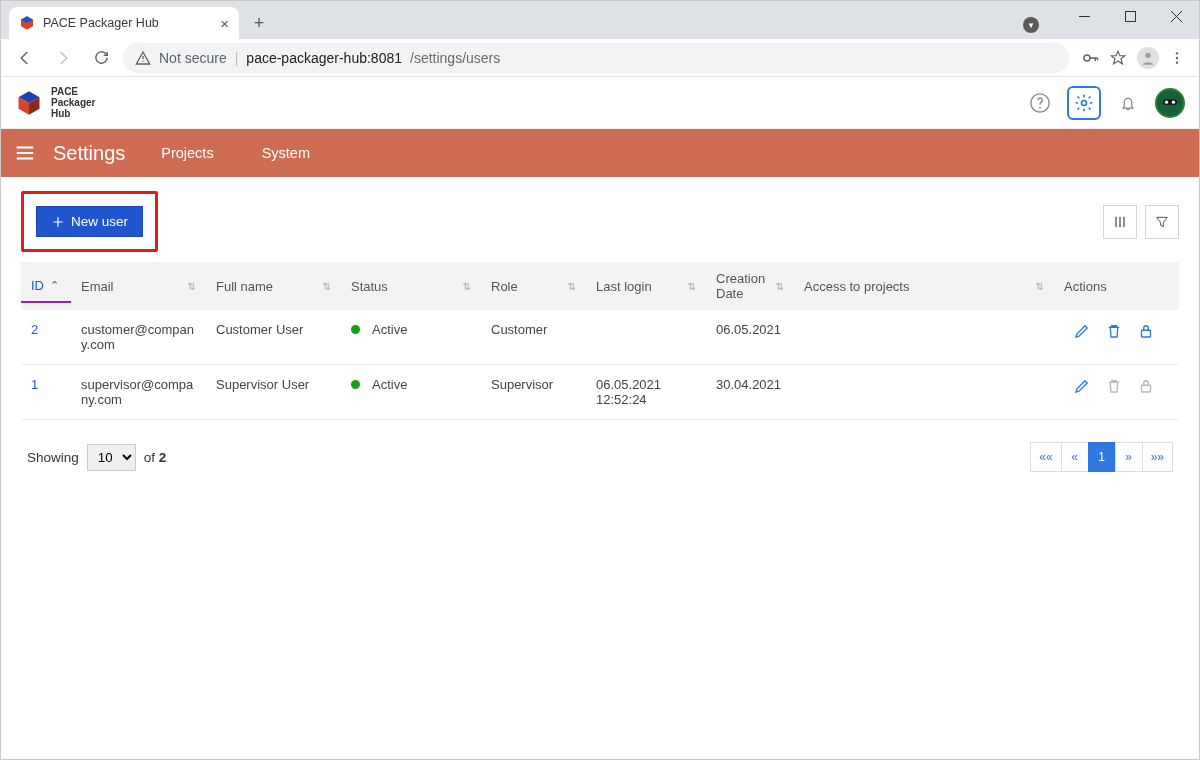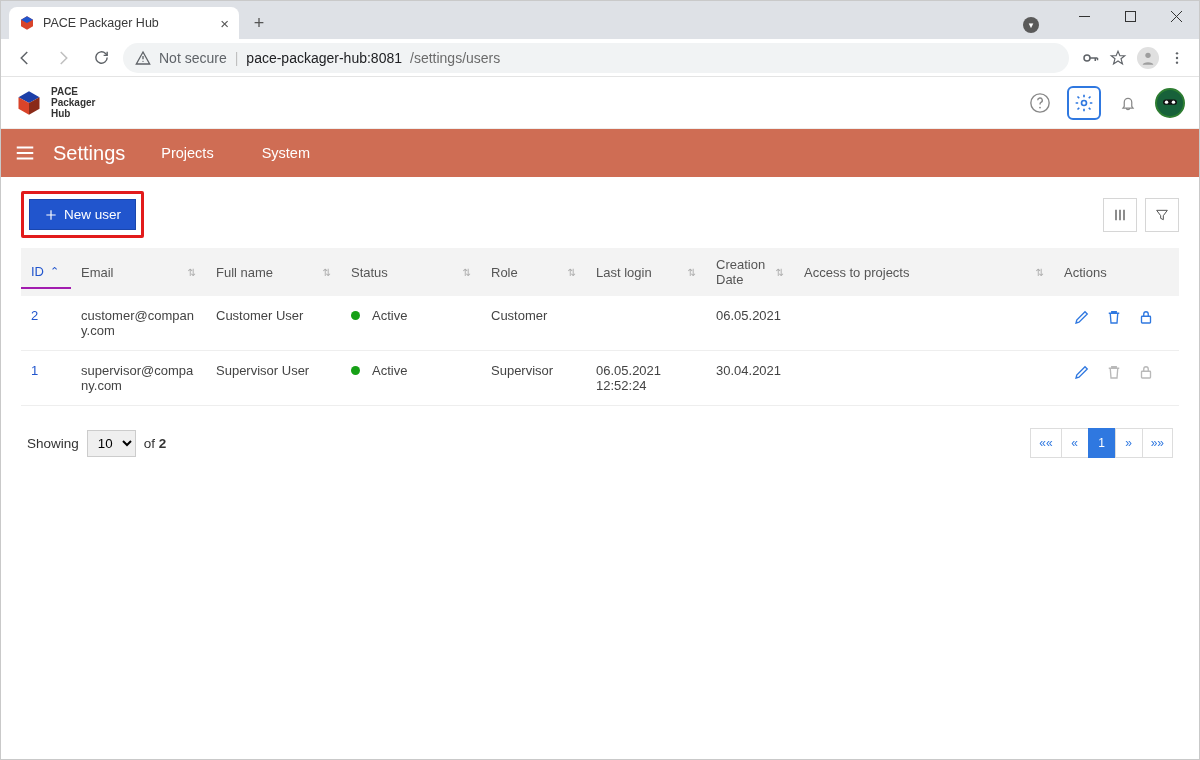--- a/index.html
+++ b/index.html
@@ -43,21 +43,21 @@
   
   .orange-nav{ height:48px; background:#cf6d54; display:flex; align-items:stretch; color:#fff;}
   .hamburger{ width:48px; display:flex; align-items:center; justify-content:center;}
   .nav-title{ display:flex; align-items:center; padding:0 12px 0 4px; font-size:20px; font-weight:400;}
   .nav-tab{ padding:0 24px; display:flex; align-items:center; font-size:14.5px; cursor:pointer;}
   .nav-tab.active{ background:#fff; color:#333;}
   .close-settings{ margin-left:auto; display:flex; align-items:center; gap:8px; padding:0 18px; font-size:14px; cursor:pointer;}
 
   
   .toolbar{ padding: 14px 20px 10px 20px; display:flex; align-items:center;}
-  .new-user-wrap{ border:3px solid #e21b1b; padding:5px; border-radius:2px;}
+  .new-user-wrap{ border:3px solid #e21b1b; padding:12px; border-radius:2px;}
   .btn-primary{ background:#2155cd; border:1px solid #1a46ad; color:#fff; padding:7px 14px; display:flex; align-items:center; gap:6px; font-size:13.5px; cursor:pointer;}
   .toolbar-right{ margin-left:auto; display:flex; gap:8px;}
   .sq-btn{ width:34px; height:34px; border:1px solid #d6d6d6; display:flex; align-items:center; justify-content:center; color:#555; background:#fff; cursor:pointer;}
 
   
   .table{ width:calc(100% - 40px); margin:0 20px;}
   .thead{ display:flex; background:#f3f3f3; color:#555; font-size:13px; align-items:center; height:48px;}
   .th, .td{ padding: 8px 10px; display:flex; align-items:center; gap:6px;}
   .col-id{ width:50px; color:#2155cd;}
   .thead .col-id{ border-bottom:2px solid #a21caf;}

